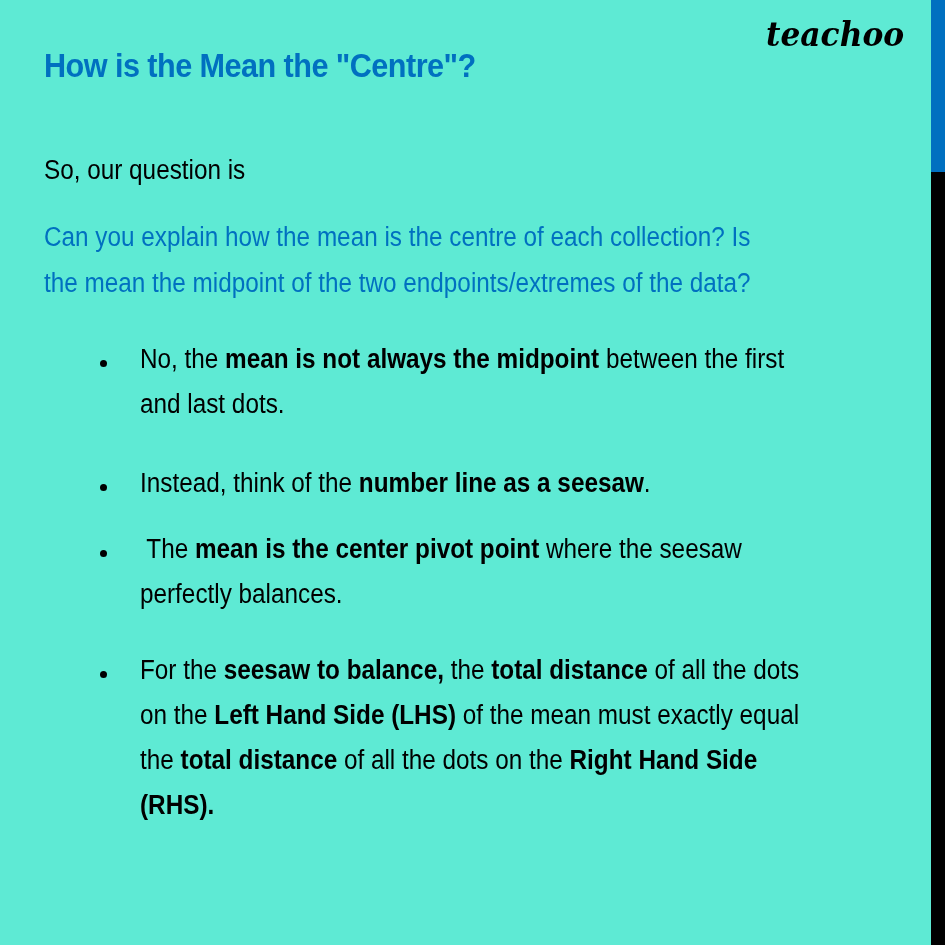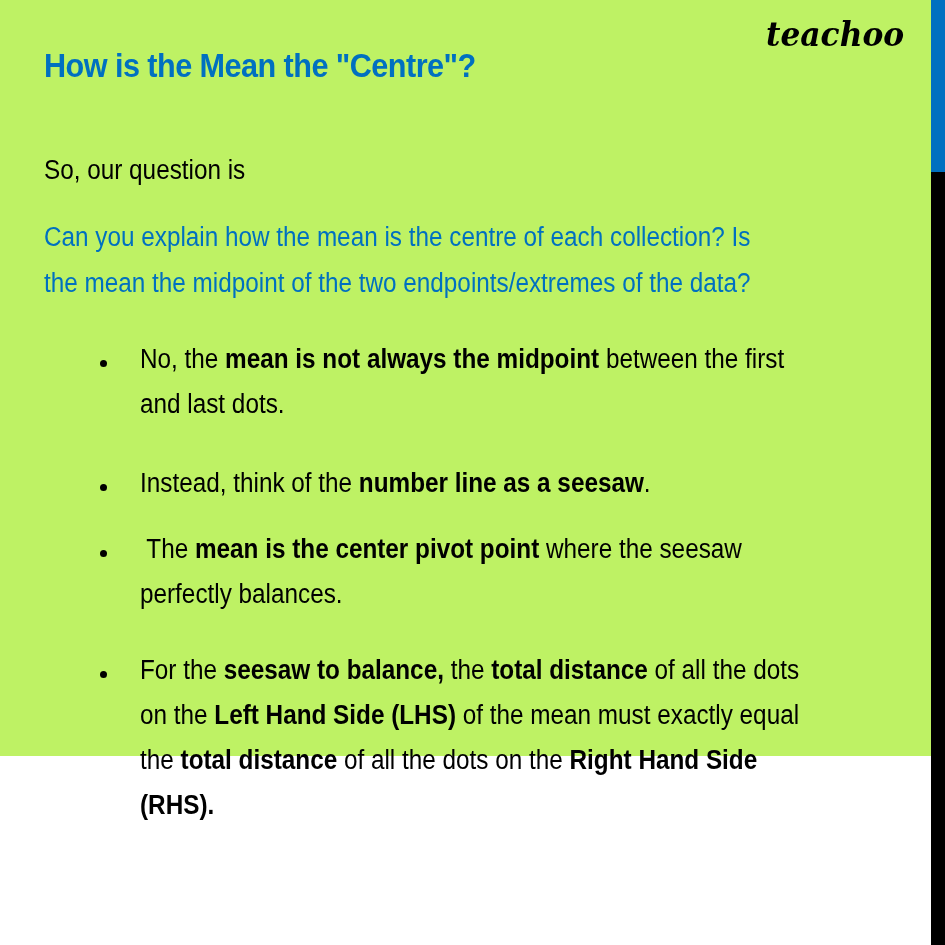--- a/index.html
+++ b/index.html
@@ -3,22 +3,22 @@
   <meta charset="utf-8">
   <style>
     * { margin: 0; padding: 0; box-sizing: border-box; }
     html, body {
       width: 945px; height: 945px; overflow: hidden;
       background: #ffffff;
       font-family: "Liberation Sans", "DejaVu Sans", sans-serif;
     }
     .slide {
       position: relative;
-      width: 945px; height: 756px;
-      background: #bef264;
+      width: 945px; height: 945px;
+      background: #5eead4;
     }
     .side-bar-blue {
       position: absolute; left: 931px; top: 0;
       width: 14px; height: 172px;
       background: #0070c0;
     }
     .side-bar-black {
       position: absolute; left: 931px; top: 172px;
       width: 14px; height: 773px;
       background: #000000;

